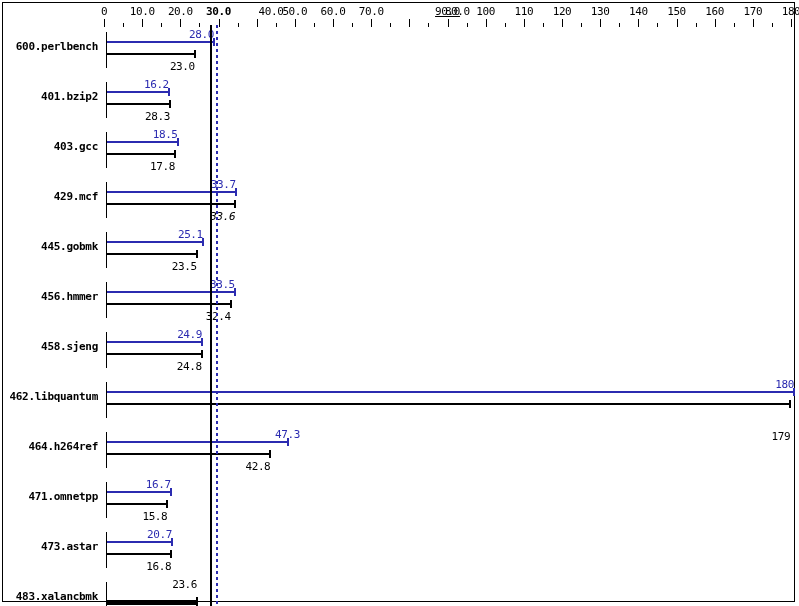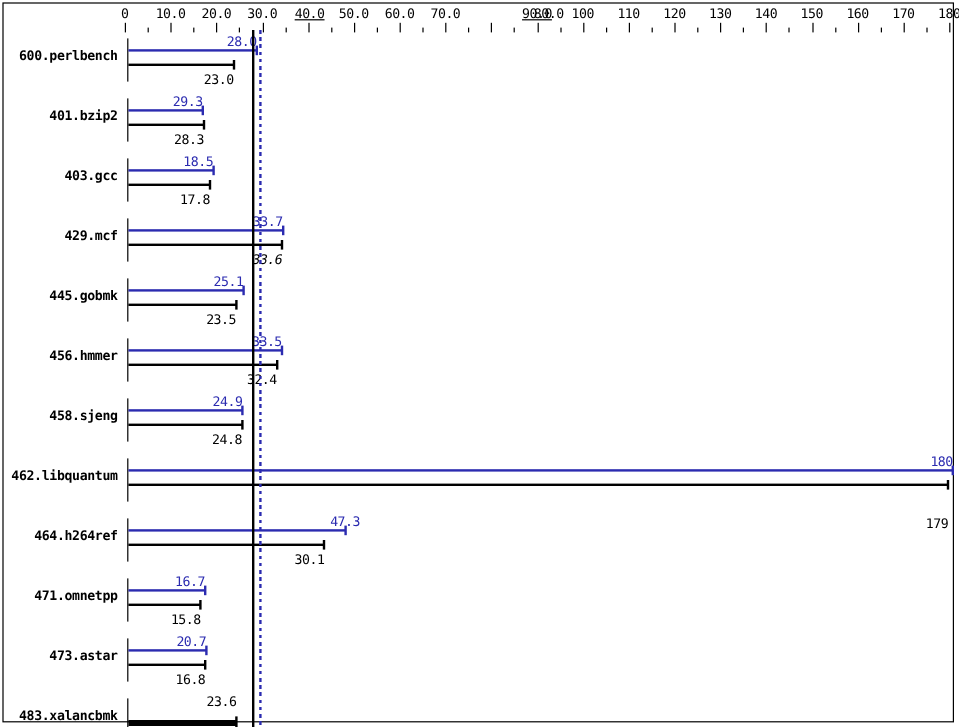--- a/index.html
+++ b/index.html
@@ -112,24 +112,24 @@
     <div id="axis">
         <div class="axis-label" style="left: 101px;">0</div>
         <div class="tick-major" style="left: 101px;"></div>
         <div class="tick-minor" style="left: 120.083px;"></div>
         <div class="axis-label" style="left: 139.167px;">10.0</div>
         <div class="tick-major" style="left: 139.167px;"></div>
         <div class="tick-minor" style="left: 158.25px;"></div>
         <div class="axis-label" style="left: 177.333px;">20.0</div>
         <div class="tick-major" style="left: 177.333px;"></div>
         <div class="tick-minor" style="left: 196.417px;"></div>
-        <div class="axis-label" style="left: 215.5px;">30.0</div>
+        <div class="axis-label" style="left: 215.5px; font-weight: bold;">30.0</div>
         <div class="tick-major" style="left: 215.5px;"></div>
         <div class="tick-minor" style="left: 234.583px;"></div>
-        <div class="axis-label" style="left: 255px; text-decoration: underline;">40.0</div>
+        <div class="axis-label" style="left: 268px;">40.0</div>
         <div class="tick-major" style="left: 253.667px;"></div>
         <div class="tick-minor" style="left: 272.75px;"></div>
         <div class="axis-label" style="left: 291.833px;">50.0</div>
         <div class="tick-major" style="left: 291.833px;"></div>
         <div class="tick-minor" style="left: 310.917px;"></div>
         <div class="axis-label" style="left: 330px;">60.0</div>
         <div class="tick-major" style="left: 330px;"></div>
         <div class="tick-minor" style="left: 349.083px;"></div>
         <div class="axis-label" style="left: 368.167px;">70.0</div>
         <div class="tick-major" style="left: 368.167px;"></div>
@@ -179,21 +179,21 @@
             <div class="cap"></div>
           </div>
           <div class="val base" style="left: 191.783px;">23.0</div>
         </div>
         <div class="row" style="top: 73px;">
           <div class="row-name">401.bzip2</div>
           <div class="axis-stub"></div>
           <div class="bar peak" style="width: 61.83px;">
             <div class="cap"></div>
           </div>
-          <div class="val peak" style="left: 165.83px;">29.3</div>
+          <div class="val peak" style="left: 165.83px;">16.2</div>
           <div class="bar base" style="width: 62.975px;">
             <div class="cap"></div>
           </div>
           <div class="val base" style="left: 166.975px;">28.3</div>
         </div>
         <div class="row" style="top: 123px;">
           <div class="row-name">403.gcc</div>
           <div class="axis-stub"></div>
           <div class="bar peak" style="width: 70.6083px;">
             <div class="cap"></div>
@@ -267,21 +267,21 @@
         <div class="row" style="top: 423px;">
           <div class="row-name">464.h264ref</div>
           <div class="axis-stub"></div>
           <div class="bar peak" style="width: 180.528px;">
             <div class="cap"></div>
           </div>
           <div class="val peak" style="left: 297px;">47.3</div>
           <div class="bar base" style="width: 163.353px;">
             <div class="cap"></div>
           </div>
-          <div class="val base" style="left: 267.353px;">30.1</div>
+          <div class="val base" style="left: 267.353px;">42.8</div>
         </div>
         <div class="row" style="top: 473px;">
           <div class="row-name">471.omnetpp</div>
           <div class="axis-stub"></div>
           <div class="bar peak" style="width: 63.7383px;">
             <div class="cap"></div>
           </div>
           <div class="val peak" style="left: 167.738px;">16.7</div>
           <div class="bar base" style="width: 60.3033px;">
             <div class="cap"></div>

